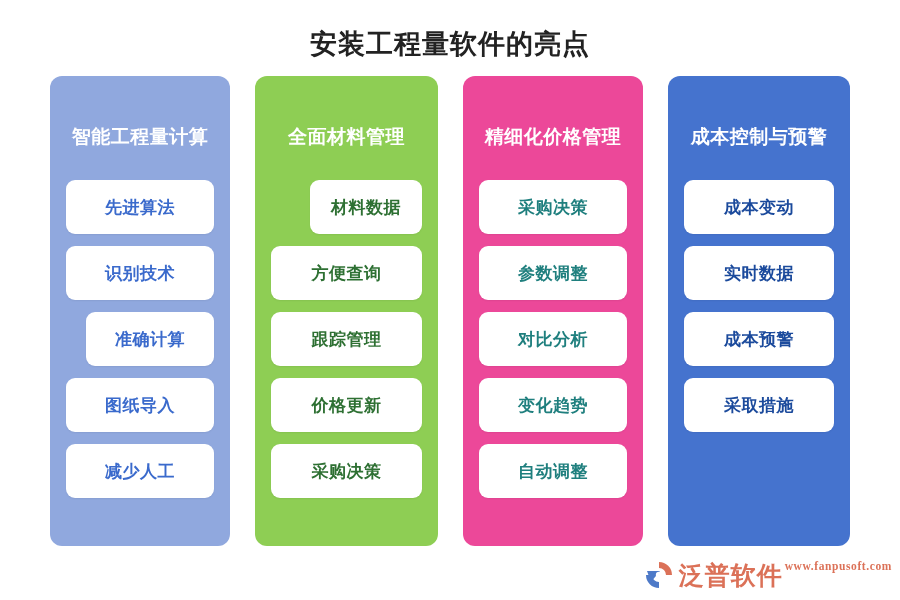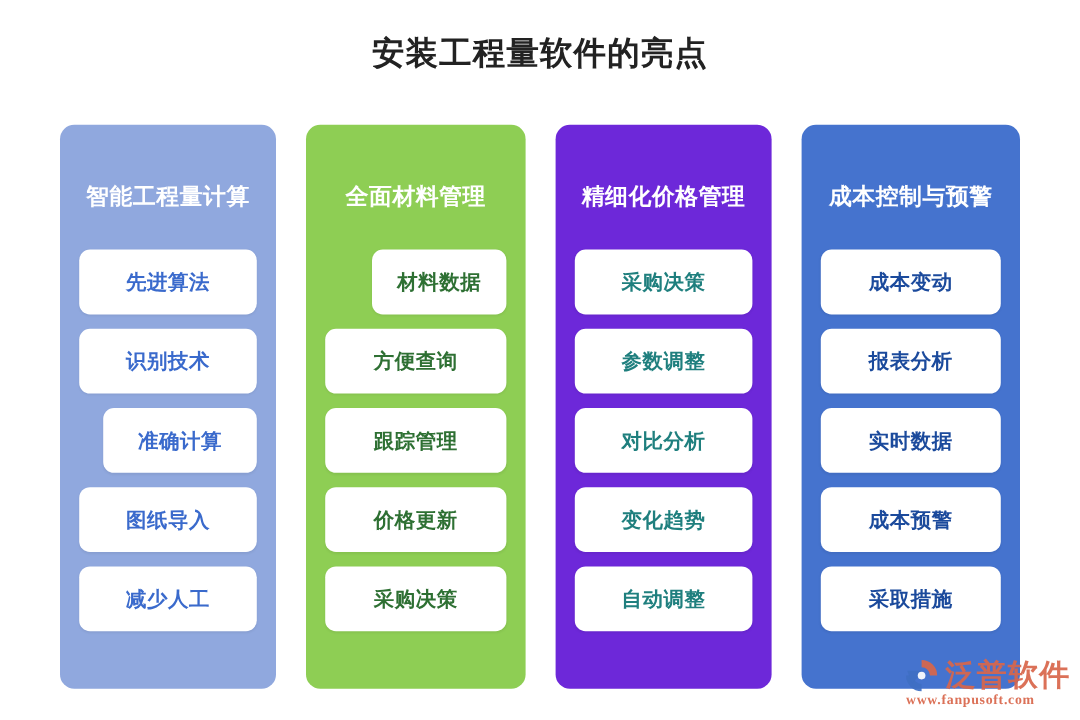--- a/index.html
+++ b/index.html
@@ -34,21 +34,21 @@
     font-size: 27px;
     font-weight: bold;
     color: #222222;
     letter-spacing: 1px;
     line-height: 36px;
   }
 
   
   .columns {
     position: absolute;
-    top: 104px;
+    top: 76px;
     left: 50px;
     width: 800px;
     height: 470px;
     display: flex;
     justify-content: space-between;
     align-items: stretch;
   }
 
   .column {
     border-radius: 12px;
@@ -101,21 +101,21 @@
   .col-1 .item-card { color: #2E7033; }
   .col-2 .item-card { color: #1F7F7E; }
   .col-3 .item-card { color: #1B4A9C; }
 
   
   .watermark {
     position: absolute;
     right: 8px;
     bottom: 10px;
     display: flex;
-    flex-direction: column;
+    flex-direction: row;
     align-items: flex-start;
     opacity: 0.92;
     pointer-events: none;
   }
 
   .wm-row {
     display: flex;
     align-items: center;
     gap: 5px;
   }
@@ -167,36 +167,35 @@
       <div class="column-header">全面材料管理</div>
       <div class="items">
         <div class="item-card" style="color: rgb(46, 112, 51); margin-left: 39px;">材料数据</div>
         <div class="item-card" style="color: rgb(46, 112, 51);">方便查询</div>
         <div class="item-card" style="color: rgb(46, 112, 51);">跟踪管理</div>
         <div class="item-card" style="color: rgb(46, 112, 51);">价格更新</div>
         <div class="item-card" style="color: rgb(46, 112, 51);">采购决策</div>
       </div>
     </div>
 
-    <div class="column col-2" style="background: #6d28d9;">
+    <div class="column col-2" style="background: #ec4899;">
       <div class="column-header">精细化价格管理</div>
       <div class="items">
         <div class="item-card" style="color: rgb(31, 127, 126);">采购决策</div>
         <div class="item-card" style="color: rgb(31, 127, 126);">参数调整</div>
         <div class="item-card" style="color: rgb(31, 127, 126);">对比分析</div>
         <div class="item-card" style="color: rgb(31, 127, 126);">变化趋势</div>
         <div class="item-card" style="color: rgb(31, 127, 126);">自动调整</div>
       </div>
     </div>
 
     <div class="column col-3" style="background: rgb(69, 115, 206);">
       <div class="column-header">成本控制与预警</div>
       <div class="items">
         <div class="item-card" style="color: rgb(27, 74, 156);">成本变动</div>
-        <div class="item-card" style="color: rgb(27, 74, 156);">报表分析</div>
         <div class="item-card" style="color: rgb(27, 74, 156);">实时数据</div>
         <div class="item-card" style="color: rgb(27, 74, 156);">成本预警</div>
         <div class="item-card" style="color: rgb(27, 74, 156);">采取措施</div>
       </div>
     </div>
 
   </div>
 
   <div class="watermark">
     <div class="wm-row">

